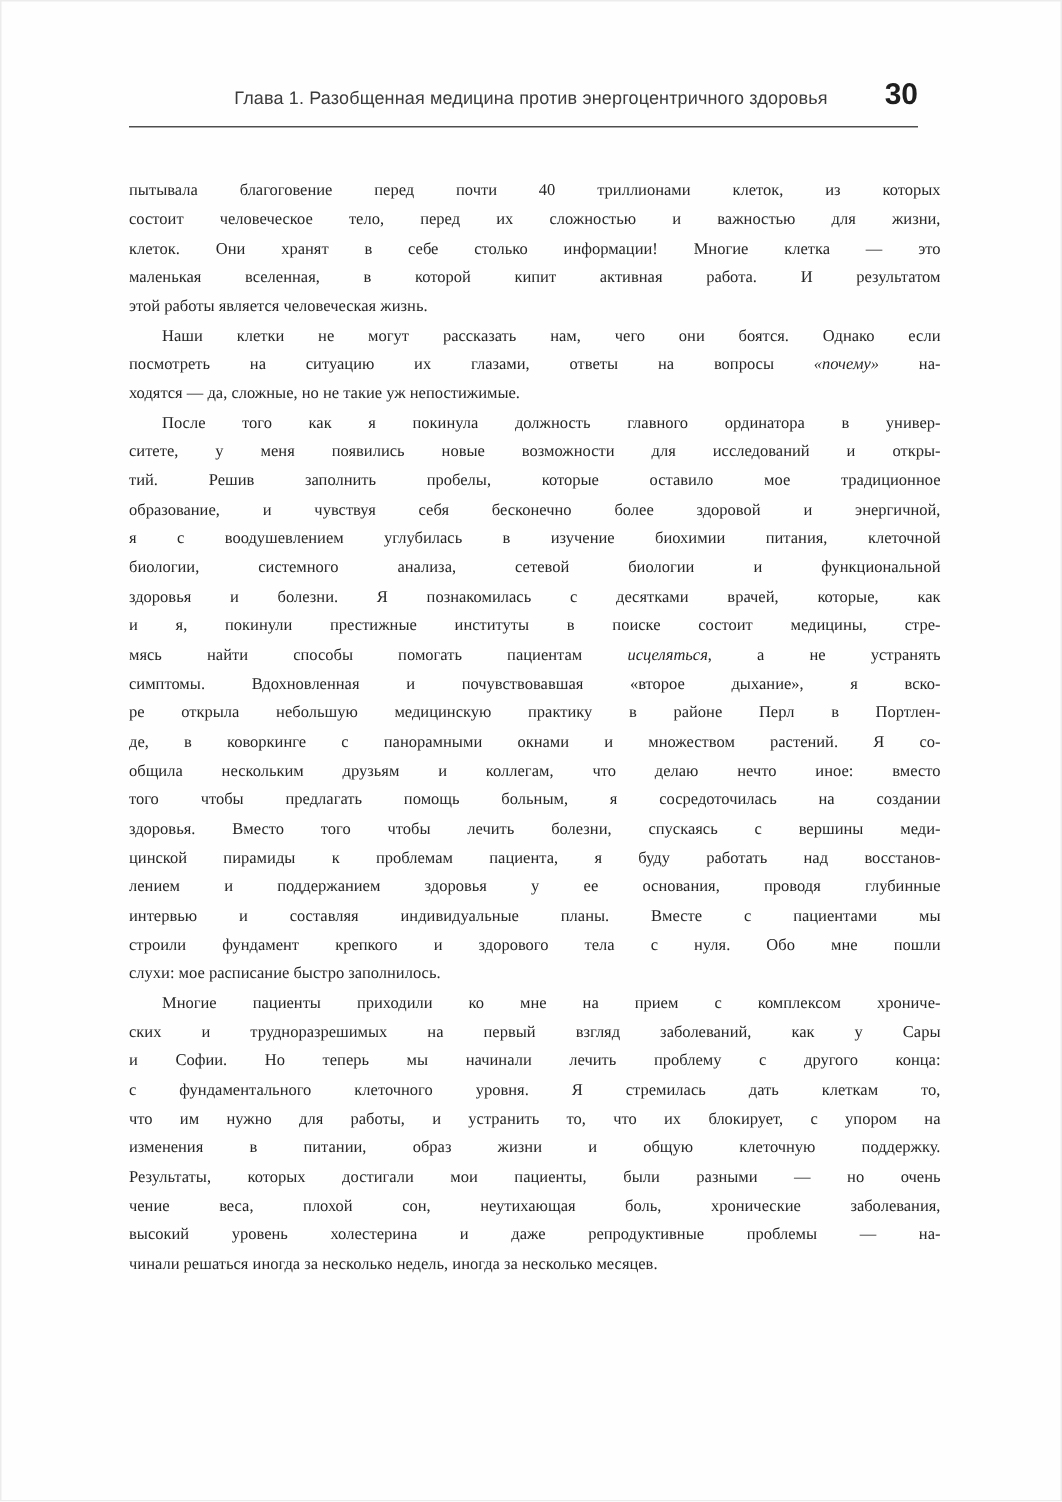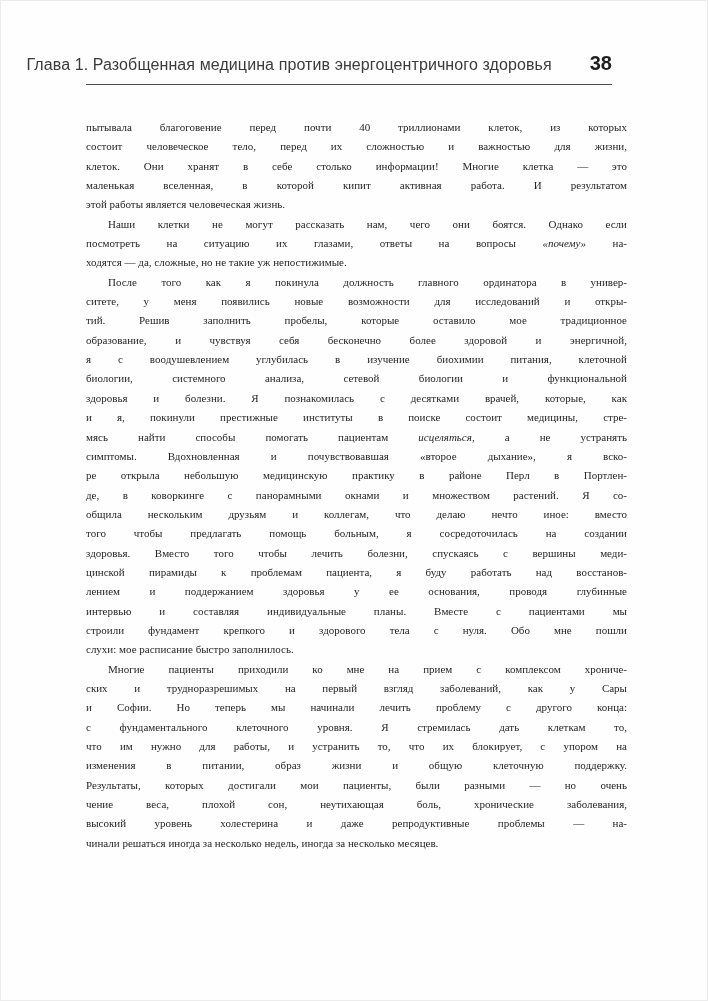--- a/index.html
+++ b/index.html
@@ -22,21 +22,21 @@
     align-items: baseline;
     justify-content: flex-end;
     gap: 38px;
     margin: 52px 0 0 86px;
     width: 526px;
     padding-bottom: 9px;
     border-bottom: 1.5px solid #4e4e4e;
   }
   .chapter-title {
     font-family: "Liberation Sans", sans-serif;
-    font-size: 16px;
+    font-size: 12px;
     color: #3b3b3b;
     letter-spacing: 0.1px;
     white-space: nowrap;
   }
   .page-number {
     font-family: "Liberation Sans", sans-serif;
     font-size: 20px;
     font-weight: 700;
     color: #1f1f1f;
   }
@@ -59,21 +59,21 @@
   }
   .line em {
   }
 </style>
 </head>
 <body>
 
 <div class="page">
   <header class="running-head">
     <span class="chapter-title">Глава 1. Разобщенная медицина против энергоцентричного здоровья</span>
-    <span class="page-number">38</span>
+    <span class="page-number">30</span>
   </header>
   <main class="body-text">
       <div class="line"><span>пытывала благоговение перед почти 40 триллионами клеток, из которых</span></div>
       <div class="line"><span>состоит человеческое тело, перед их сложностью и важностью для жизни,</span></div>
       <div class="line"><span>клеток. Они хранят в себе столько информации! Многие клетка — это</span></div>
       <div class="line"><span>маленькая вселенная, в которой кипит активная работа. И результатом</span></div>
       <div class="line last"><span>этой работы является человеческая жизнь.</span></div>
       <div class="line indent"><span>Наши клетки не могут рассказать нам, чего они боятся. Однако если</span></div>
       <div class="line"><span>посмотреть на ситуацию их глазами, ответы на вопросы </span><em>«почему»</em><span> на-</span></div>
       <div class="line last"><span>ходятся — да, сложные, но не такие уж непостижимые.</span></div>

